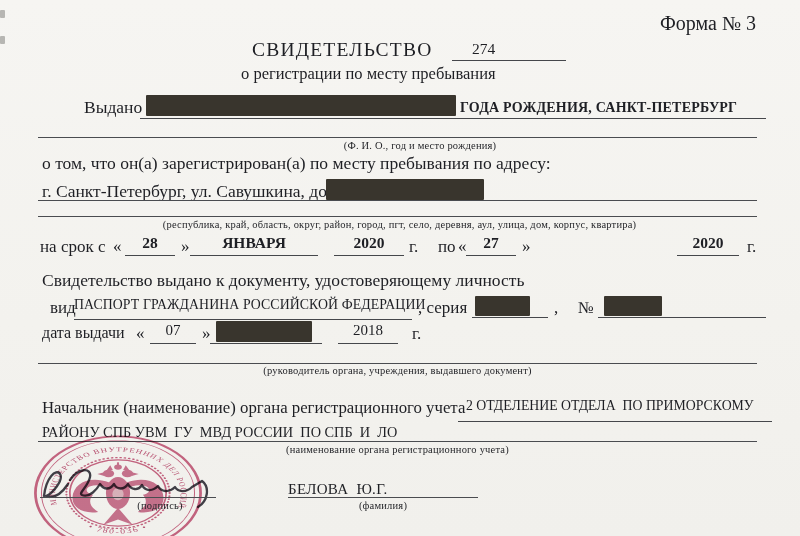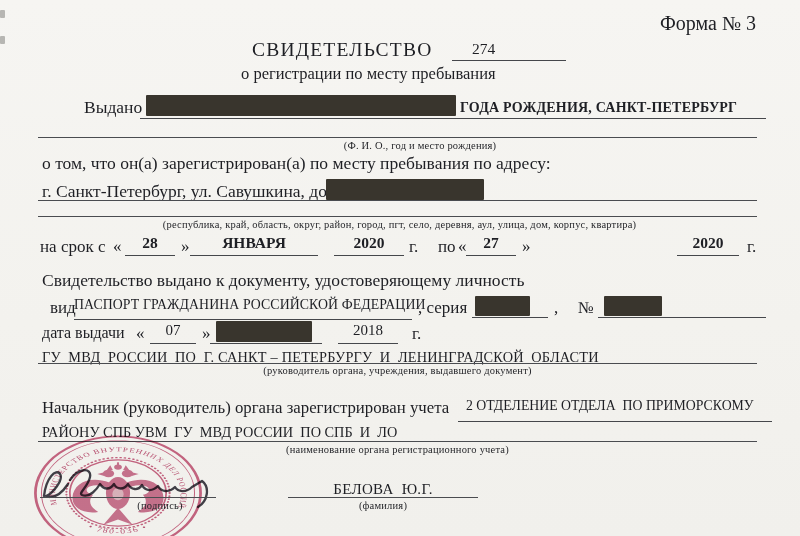--- a/index.html
+++ b/index.html
@@ -78,25 +78,24 @@
 
   <div class="abs" style="left:42px;top:324px;font-size:16px;">дата выдачи</div>
   <div class="abs" style="left:136px;top:324px;font-size:17px;">«</div>
   <div class="cell" style="left:150px;top:322px;width:46px;height:21px;font-size:15px;">07</div>
   <div class="abs" style="left:202px;top:324px;font-size:17px;">»</div>
   <div class="cell" style="left:210px;top:322px;width:112px;height:21px;"></div>
   <div class="redact" style="left:216px;top:321px;width:96px;height:21px;"></div>
   <div class="cell" style="left:338px;top:322px;width:60px;height:21px;font-size:15px;font-family:Liberation Serif, serif;">2018</div>
   <div class="abs" style="left:412px;top:324px;font-size:17px;">г.</div>
 
-  <div class="abs caps" style="left:42px;top:349px;font-size:14.3px;letter-spacing:.2px;">ГУ  МВД  РОССИИ  ПО  Г. САНКТ – ПЕТЕРБУРГУ  И  ЛЕНИНГРАДСКОЙ  ОБЛАСТИ</div>
   <div class="rule" style="left:38px;top:363px;width:719px;"></div>
   <div class="caption" style="left:38px;top:365px;width:719px;">(руководитель органа, учреждения, выдавшего документ)</div>
 
-  <div class="abs" style="left:42px;top:398px;font-size:16.8px;">Начальник (руководитель) органа зарегистрирован учета</div>
+  <div class="abs" style="left:42px;top:398px;font-size:16.8px;">Начальник (наименование) органа регистрационного учета</div>
   <div class="cell caps" style="left:458px;top:395px;width:306px;height:23px;font-size:13.8px;text-align:left;padding-left:8px;padding-top:3px;">2 ОТДЕЛЕНИЕ ОТДЕЛА  ПО ПРИМОРСКОМУ</div>
   <div class="abs caps" style="left:42px;top:424px;font-size:14.3px;">РАЙОНУ СПБ УВМ  ГУ  МВД РОССИИ  ПО СПБ  И  ЛО</div>
   <div class="rule" style="left:38px;top:441px;width:719px;"></div>
   <div class="caption" style="left:38px;top:444px;width:719px;">(наименование органа регистрационного учета)</div>
 
   <svg class="stamp-svg" style="left:32px;top:434px;" width="172" height="118" viewBox="0 0 200 200" preserveAspectRatio="none">
     <g stroke="#c2486e" fill="none" opacity="0.82">
       <circle cx="100" cy="100" r="96" stroke-width="3.2"></circle>
       <circle cx="100" cy="100" r="89" stroke-width="1.2"></circle>
       <circle cx="100" cy="100" r="56" stroke-width="2"></circle>
@@ -133,17 +132,17 @@
     <path fill="none" stroke="#33323c" stroke-width="2.3" stroke-linecap="round" stroke-linejoin="round" opacity="0.92" d="M 10,36 C 12,18 22,8 26,14 C 30,20 18,34 12,36 C 20,39 28,33 34,24
          M 36,20 C 44,8 58,7 56,17 C 54,27 44,33 48,35 C 56,38 63,29 66,24
          C 70,30 76,30 80,24 C 83,30 90,30 94,24 C 97,30 104,31 108,25
          C 111,31 118,32 124,26 C 127,32 135,33 141,27 C 144,32 152,33 158,27
          L 168,21 C 176,27 174,41 164,47"></path>
   </svg>
 
   <div class="rule" style="left:40px;top:497px;width:176px;"></div>
   <div class="caption" style="left:70px;top:500px;width:180px;">(подпись)</div>
 
-  <div class="abs caps" style="left:288px;top:481px;width:190px;text-align:center;font-size:15px;letter-spacing:.3px;">БЕЛОВА  Ю.Г.</div>
+  <div class="abs caps" style="left:288px;top:481px;width:190px;text-align:left;font-size:15px;letter-spacing:.3px;">БЕЛОВА  Ю.Г.</div>
   <div class="rule" style="left:288px;top:497px;width:190px;"></div>
   <div class="caption" style="left:288px;top:500px;width:190px;">(фамилия)</div>
 
 </div>
 
 </body></html>

